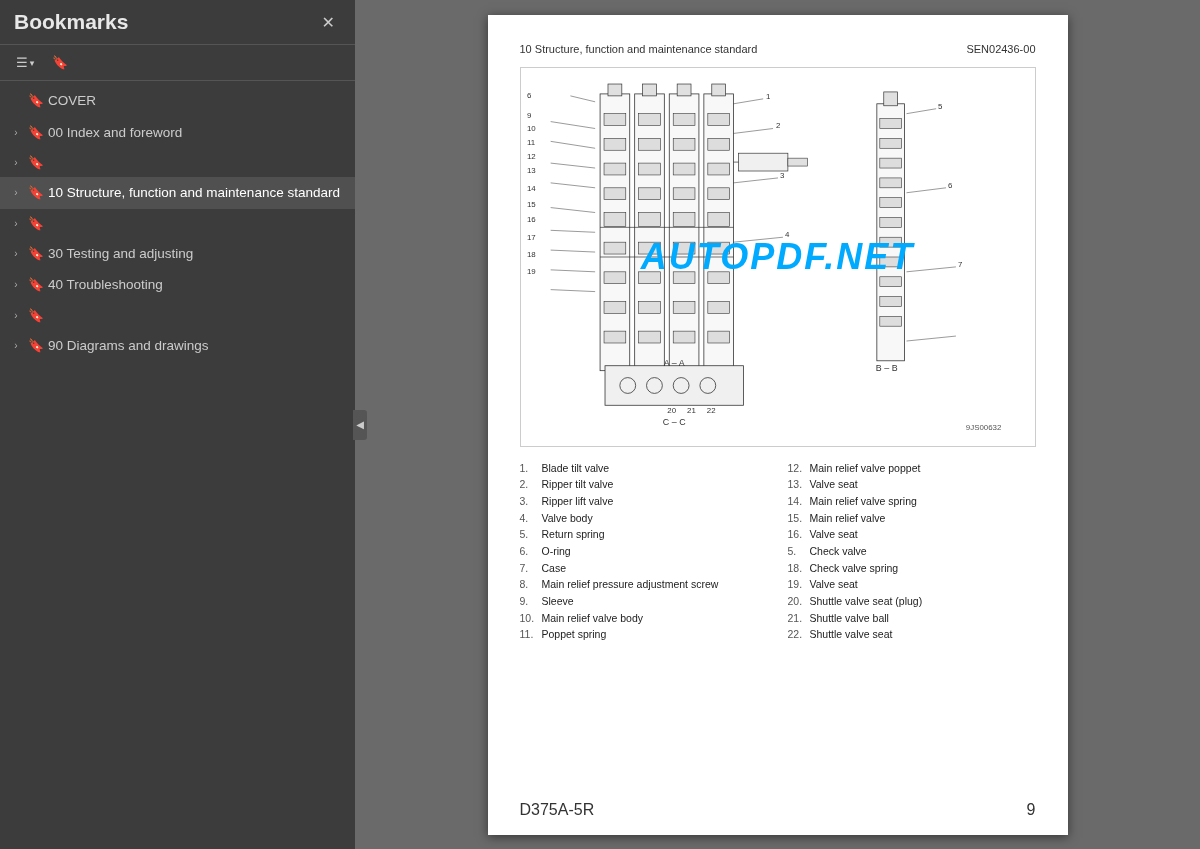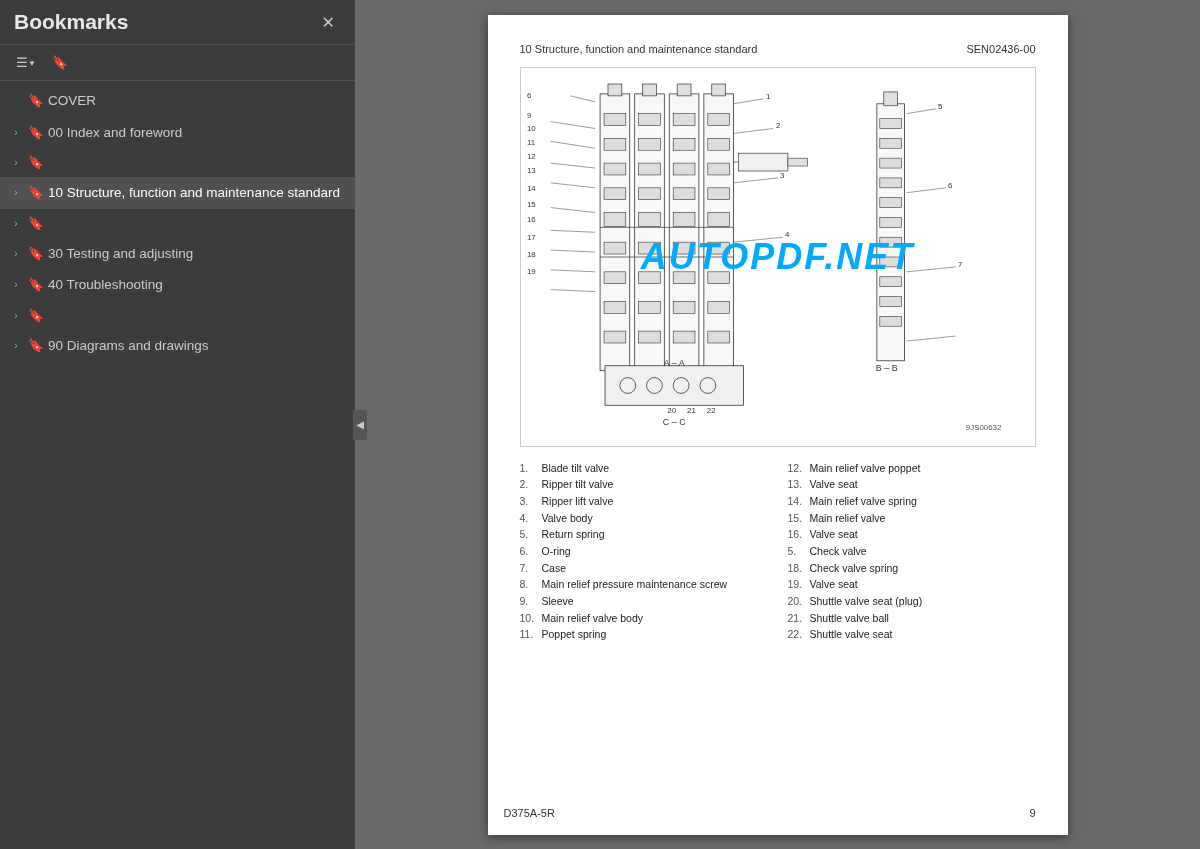--- a/index.html
+++ b/index.html
@@ -201,25 +201,25 @@
       color: #222;
     }
 
     .parts-col { display: flex; flex-direction: column; gap: 2px; }
     .part-item { display: flex; gap: 4px; line-height: 1.4; }
     .part-num { min-width: 18px; color: #555; }
 
     .page-footer {
       position: absolute;
       bottom: 16px;
-      left: 16px;
+      left: 32px;
       right: 32px;
       display: flex;
       justify-content: space-between;
-      font-size: 11px;
+      font-size: 16px;
       color: #333;
       gap: 48px;
     }
 
     
     .bookmark-list::-webkit-scrollbar { width: 6px; }
     .bookmark-list::-webkit-scrollbar-track { background: #3c3c3c; }
     .bookmark-list::-webkit-scrollbar-thumb { background: #666; border-radius: 3px; }
 
     .bookmark-item.no-chevron .chevron { visibility: hidden; }
@@ -463,21 +463,21 @@
           <div class="part-item">
             <span class="part-num">6.</span>
             <span>O-ring</span>
           </div>
           <div class="part-item">
             <span class="part-num">7.</span>
             <span>Case</span>
           </div>
           <div class="part-item">
             <span class="part-num">8.</span>
-            <span>Main relief pressure maintenance screw</span>
+            <span>Main relief pressure adjustment screw</span>
           </div>
           <div class="part-item">
             <span class="part-num">9.</span>
             <span>Sleeve</span>
           </div>
           <div class="part-item">
             <span class="part-num">10.</span>
             <span>Main relief valve body</span>
           </div>
           <div class="part-item">

